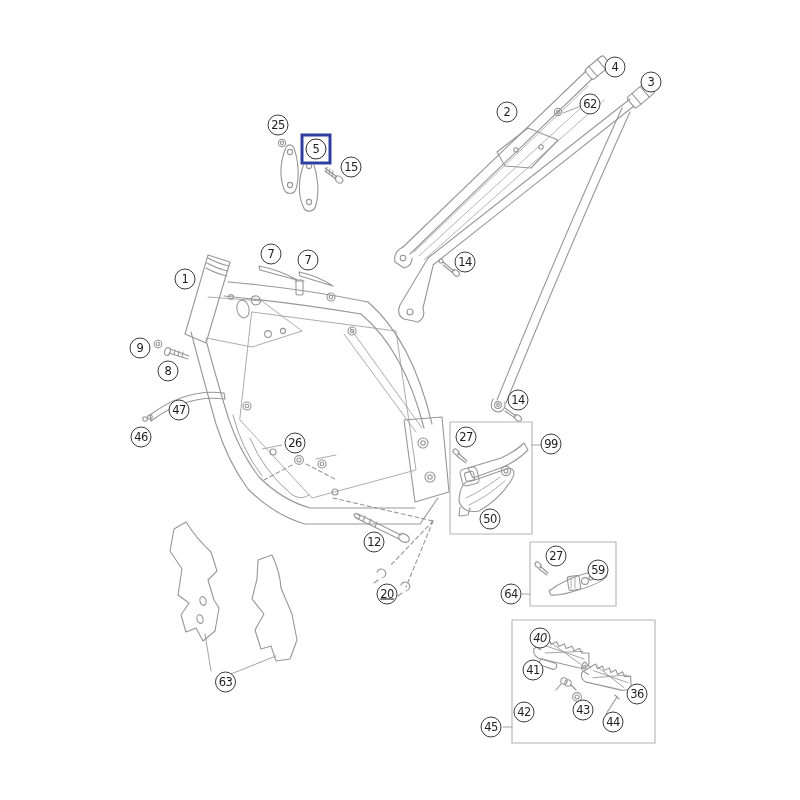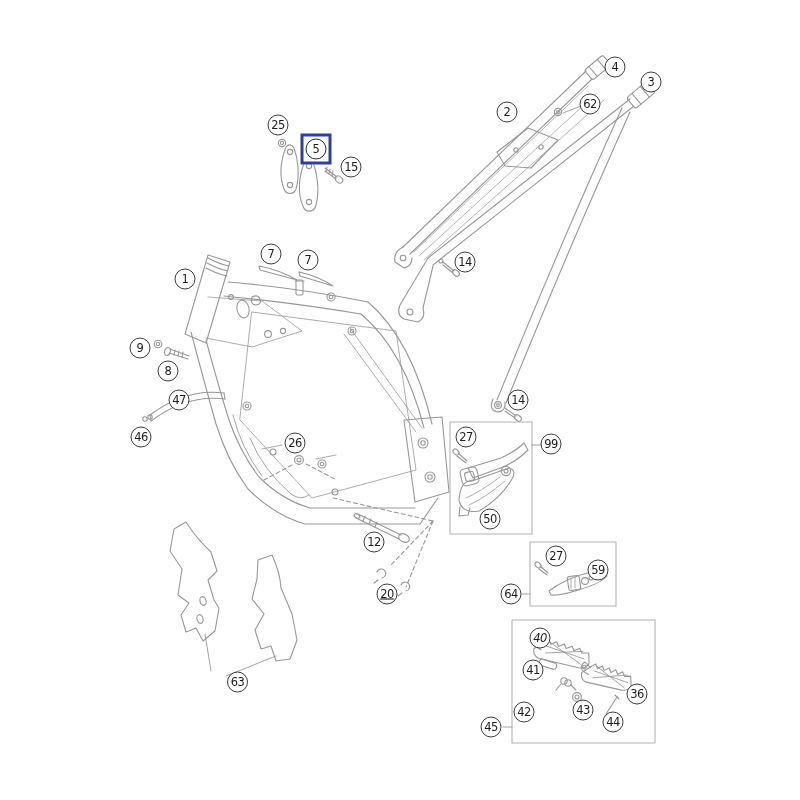--- a/index.html
+++ b/index.html
@@ -362,33 +362,33 @@
       </div>
       <div class="callout" style="left: 613px; top: 722px;">
         <span class="callout-circle">44</span>
       </div>
       <div class="callout" style="left: 491px; top: 727px;">
         <span class="callout-circle">45</span>
       </div>
       <div class="callout" style="left: 141px; top: 437px;">
         <span class="callout-circle">46</span>
       </div>
-      <div class="callout" style="left: 179px; top: 400px;">
+      <div class="callout" style="left: 179px; top: 410px;">
         <span class="callout-circle">47</span>
       </div>
       <div class="callout" style="left: 490px; top: 519px;">
         <span class="callout-circle">50</span>
       </div>
       <div class="callout" style="left: 598px; top: 570px;">
         <span class="callout-circle">59</span>
       </div>
       <div class="callout" style="left: 590px; top: 104px;">
         <span class="callout-circle">62</span>
       </div>
-      <div class="callout" style="left: 228px; top: 682px; padding-left: 19px;">
+      <div class="callout" style="left: 216px; top: 682px; padding-left: 19px;">
         <span class="callout-circle">63</span>
       </div>
       <div class="callout" style="left: 511px; top: 594px;">
         <span class="callout-circle">64</span>
       </div>
       <div class="callout" style="left: 551px; top: 444px;">
         <span class="callout-circle">99</span>
       </div>
     </div>
 

